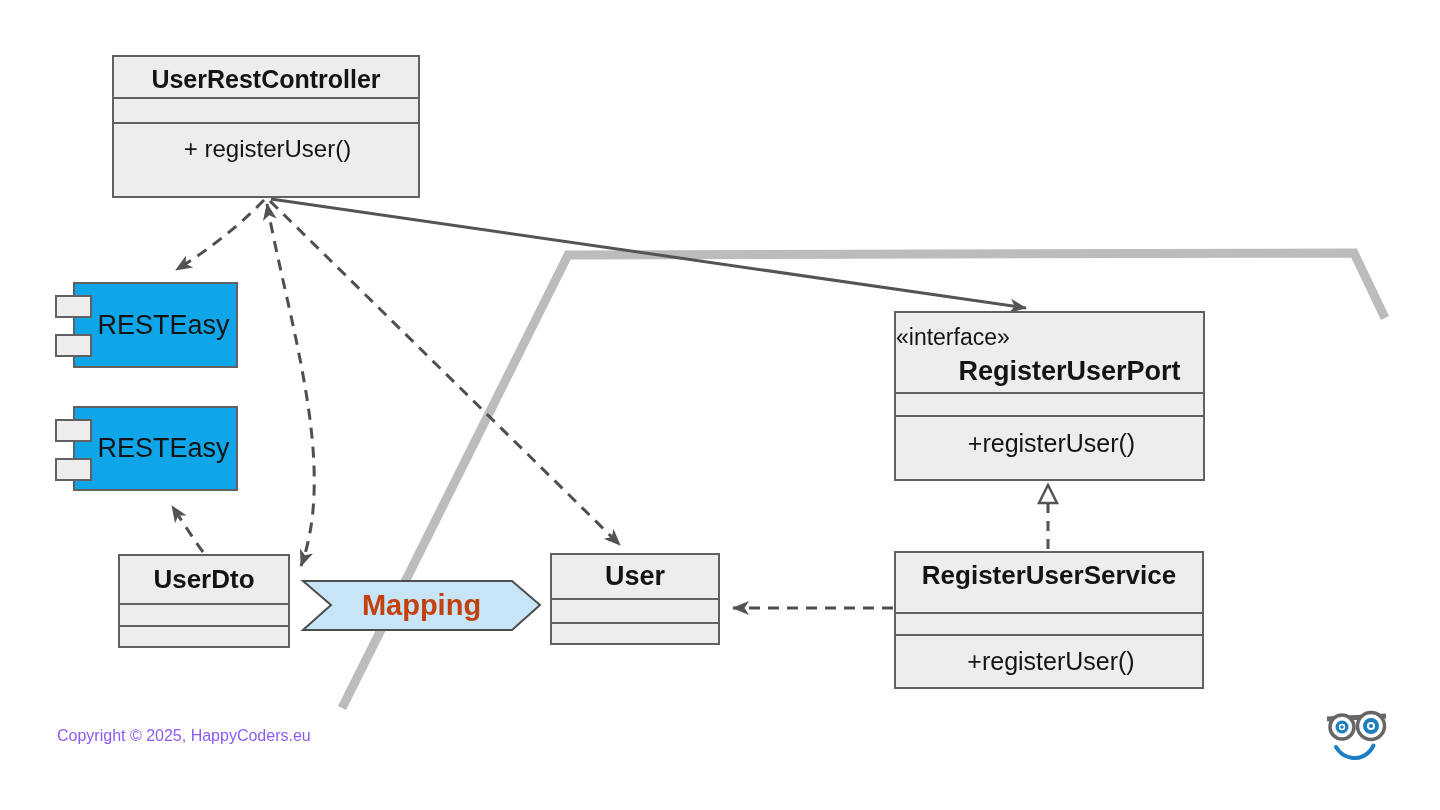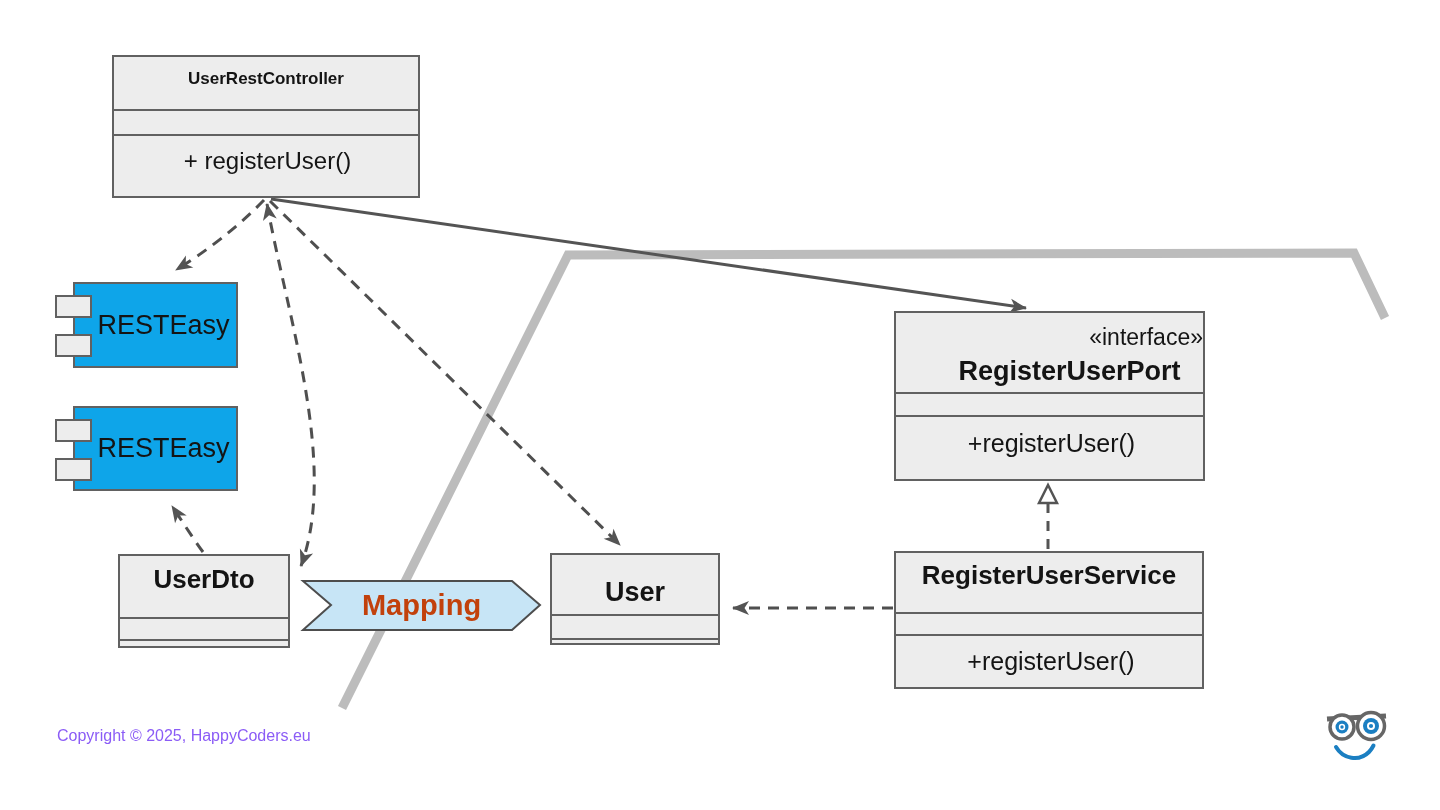--- a/index.html
+++ b/index.html
@@ -15,42 +15,42 @@
     position:absolute; box-sizing:border-box;
     background:#ededed; border:2px solid #616161;
     display:flex; flex-direction:column;
   }
   .uml-box .row { box-sizing:border-box; }
   .uml-title { text-align:center; font-weight:600; color:#141414; }
   .uml-sep { border-top:2px solid #616161; }
   .uml-method { text-align:center; color:#141414; }
 
   #box-controller { left:112px; top:55px;  width:308px; height:143px; }
-  #box-controller .uml-title  { height:52px; line-height:44px; font-size:17px; }
+  #box-controller .uml-title  { height:40px; line-height:44px; font-size:25px; }
   #box-controller .uml-attrs  { height:25px; }
   #box-controller .uml-method { flex:1; padding:11px 6px 0 9px; font-size:24px; }
 
   #box-port { left:894px; top:311px; width:311px; height:170px; }
-  #box-port .uml-stereo { text-align:right; font-size:23px; line-height:30px; padding-top:9px; font-weight:400; color:#141414;}
+  #box-port .uml-stereo { text-align:left; font-size:23px; line-height:30px; padding-top:9px; font-weight:400; color:#141414;}
   #box-port .uml-title  { height:40px; line-height:38px; font-size:27px;padding-left:40px; }
   #box-port .uml-attrs  { height:23px; }
   #box-port .uml-method { flex:1; padding:12px 6px 0 10px; font-size:25px; }
 
   #box-service { left:894px; top:551px; width:310px; height:138px; }
   #box-service .uml-title  { height:59px; line-height:45px; font-size:26px; }
   #box-service .uml-attrs  { height:22px; }
   #box-service .uml-method { flex:1; padding:11px 6px 0 10px; font-size:25px; }
 
   #box-dto { left:118px; top:554px; width:172px; height:94px; }
-  #box-dto .uml-title { height:61px; line-height:47px; font-size:26px; }
+  #box-dto .uml-title { height:47px; line-height:47px; font-size:26px; }
   #box-dto .uml-attrs { height:22px; }
   #box-dto .uml-extra { flex:1; }
 
   #box-user { left:550px; top:553px; width:170px; height:92px; }
-  #box-user .uml-title { height:43px; line-height:43px; font-size:27px;margin-top:16px; }
+  #box-user .uml-title { height:43px; line-height:43px; font-size:27px; }
   #box-user .uml-attrs { height:24px; }
   #box-user .uml-extra { flex:1; }
 
   
   .uml-component {
     position:absolute; box-sizing:border-box;
     background:#0ea5e9; border:2px solid #616161;
     display:flex; align-items:center; justify-content:center;
   }
   .uml-component .comp-label { font-size:27px; color:#141414; padding-left:16px; }

